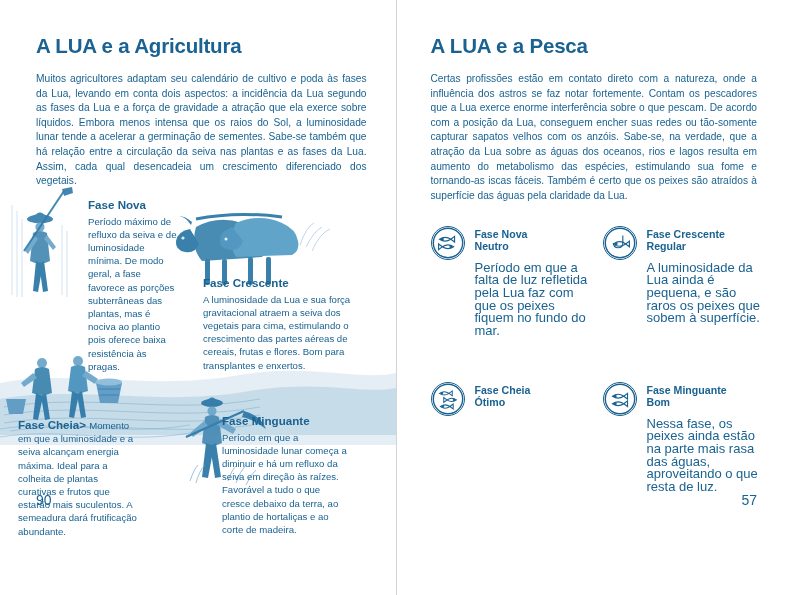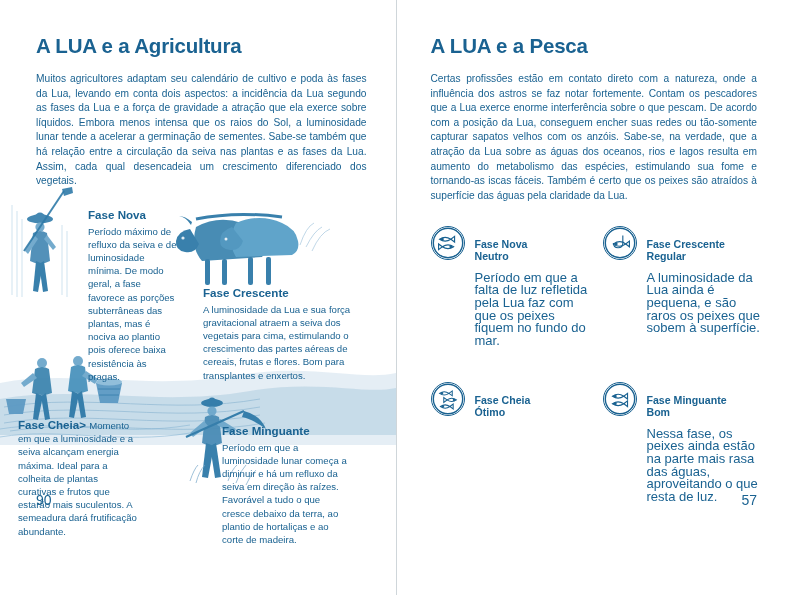--- a/index.html
+++ b/index.html
@@ -51,21 +51,21 @@
     font-size: 10.2px;
     line-height: 14.6px;
     color: #1a6291;
     margin: 0;
     text-align: justify;
   }
   .phase-title {
     font-size: 11.6px;
     font-weight: bold;
     color: #1a6291;
-    margin: 12px 0 3px 0;
+    margin: 2px 0 3px 0;
     line-height: 13.5px;
   }
   .phase-body {
     font-size: 9.6px;
     line-height: 13.2px;
     color: #1a6291;
     margin: 0;
   }
   .folio {
     position: absolute;

